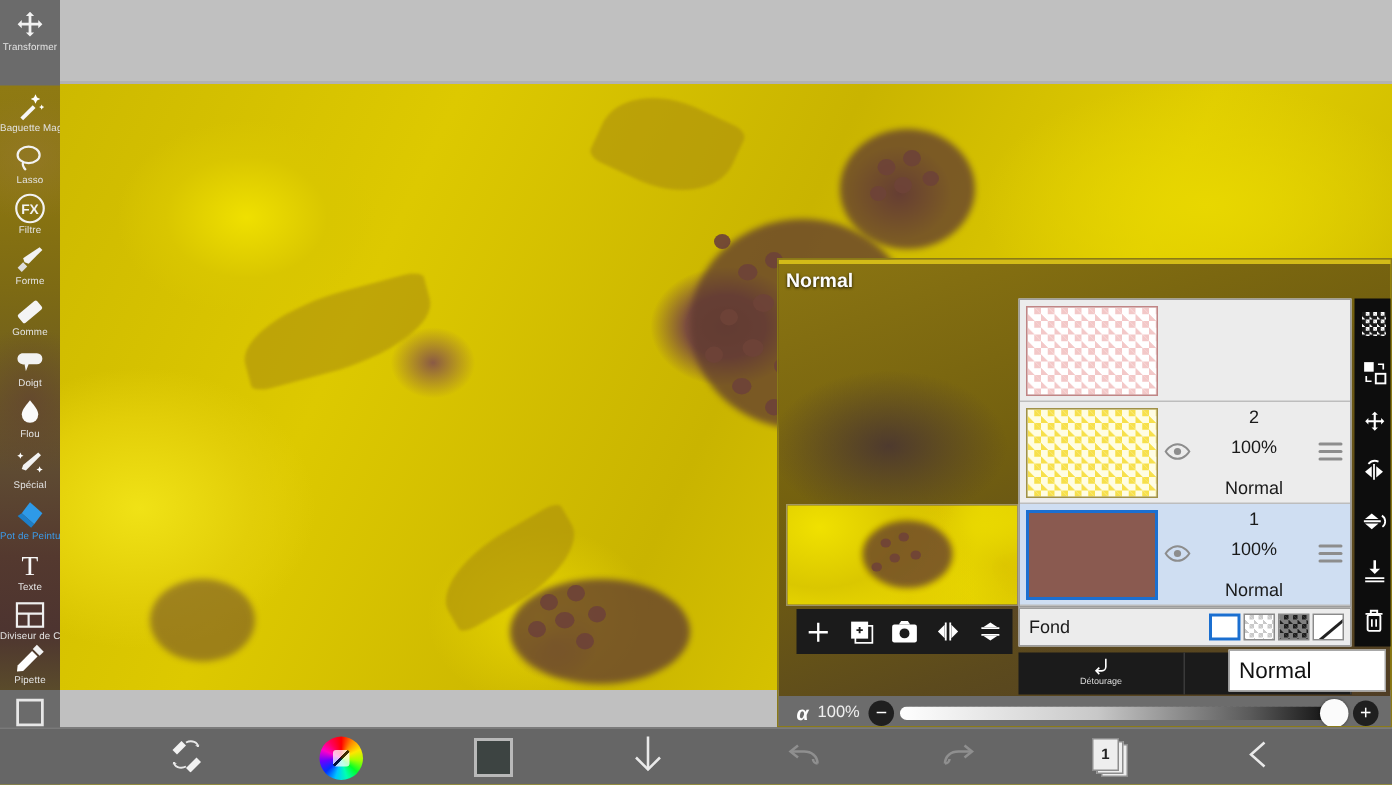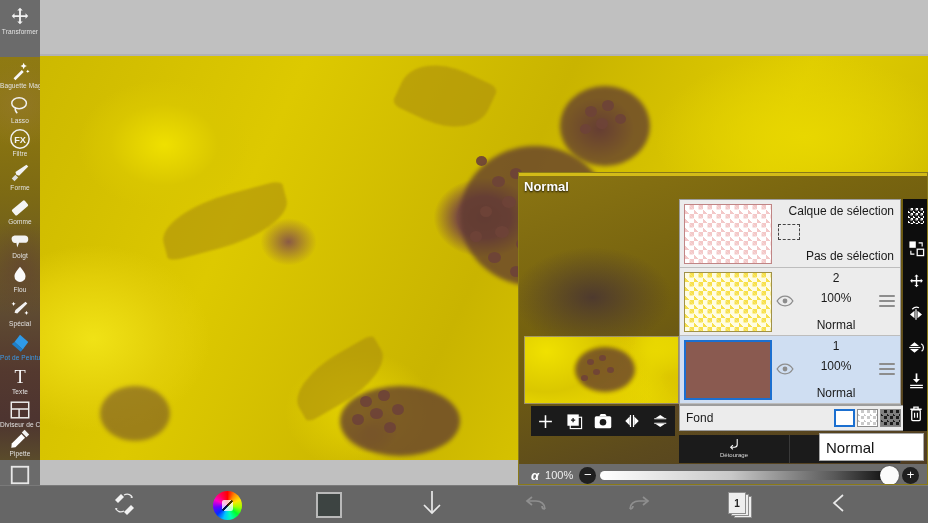--- a/index.html
+++ b/index.html
@@ -211,21 +211,21 @@
 
   .lnum   { position:absolute; left:50%; transform:translateX(-50%); top:3px; font-size:12px; color:#1a1a1a; }
   .leye   { position:absolute; left:4px; top:24px; width:18px; height:18px; }
   .lop    { position:absolute; left:50%; transform:translateX(-50%); top:23px; font-size:12px; color:#1a1a1a; }
   .lblend { position:absolute; left:50%; transform:translateX(-50%); bottom:3px; font-size:12px; color:#1a1a1a; }
   .lgrip  { position:absolute; right:5px; top:27px; width:16px; height:11px; cursor:pointer; }
   .lgrip i { display:block; height:2px; background:#8d8d8d; margin-bottom:3px; border-radius:1px; }
 
   
   #fondrow {
-    position:absolute; left:160px; top:232px; width:250px; height:26px;
+    position:absolute; left:160px; top:232px; width:222px; height:26px;
     background:#ececec; border:1px solid #9d9d9d;
     display:flex; align-items:center;
   }
   #fondrow .fl { font-size:12px; color:#1a1a1a; margin-left:6px; flex:1; }
   .fsw { width:21px; height:18px; margin-right:2px; border:1px solid #8a8a8a; }
   .fsw.white { background:#fff; border:2px solid #1b6fd0; }
   .fsw.lightchk {
     background-image:
       linear-gradient(45deg,#c9c9c9 25%,transparent 25%,transparent 75%,#c9c9c9 75%),
       linear-gradient(45deg,#c9c9c9 25%,#fff 25%,#fff 75%,#fff 75%);
@@ -554,25 +554,20 @@
           <path d="M5 6l6-4 6 4z" fill="#fff"></path>
           <path d="M5 14l6 4 6-4z" fill="#fff"></path>
         </svg>
       </div>
     </div>
 
     <div id="layerlist">
 
       <div class="lrow">
         <div class="lthumb pink"></div>
-        <div class="lmeta">
-          <div class="lname">Calque de sélection</div>
-          <div class="lsel-icon"></div>
-          <div class="lnosel">Pas de sélection</div>
-        </div>
       </div>
 
       <div class="lrow">
         <div class="lthumb yellow"></div>
         <div class="lmeta">
           <div class="lnum">2</div>
           <div class="leye">
             <svg width="18" height="18" viewBox="0 0 24 24">
               <path d="M1.5 12S5.5 5.5 12 5.5 22.5 12 22.5 12 18.5 18.5 12 18.5 1.5 12 1.5 12z" fill="none" stroke="#8d8d8d" stroke-width="1.8"></path>
               <circle cx="12" cy="12" r="3.2" fill="#8d8d8d"></circle>

